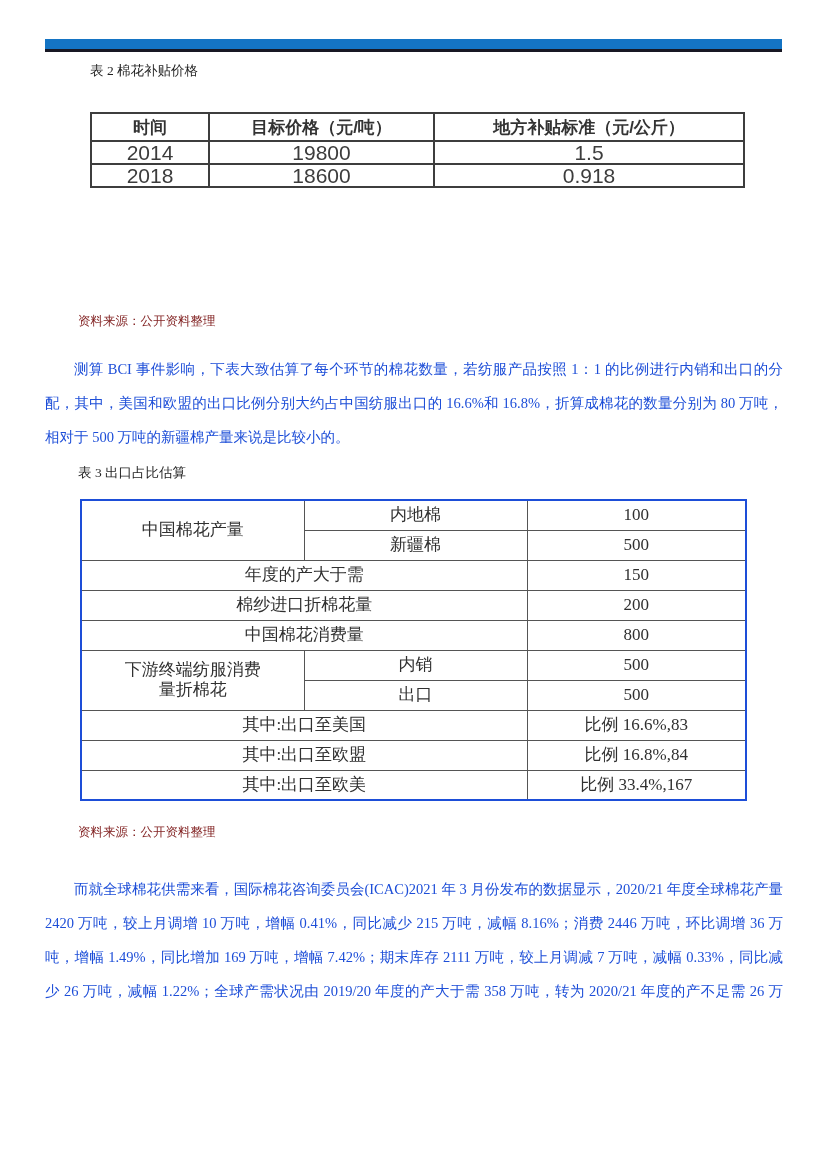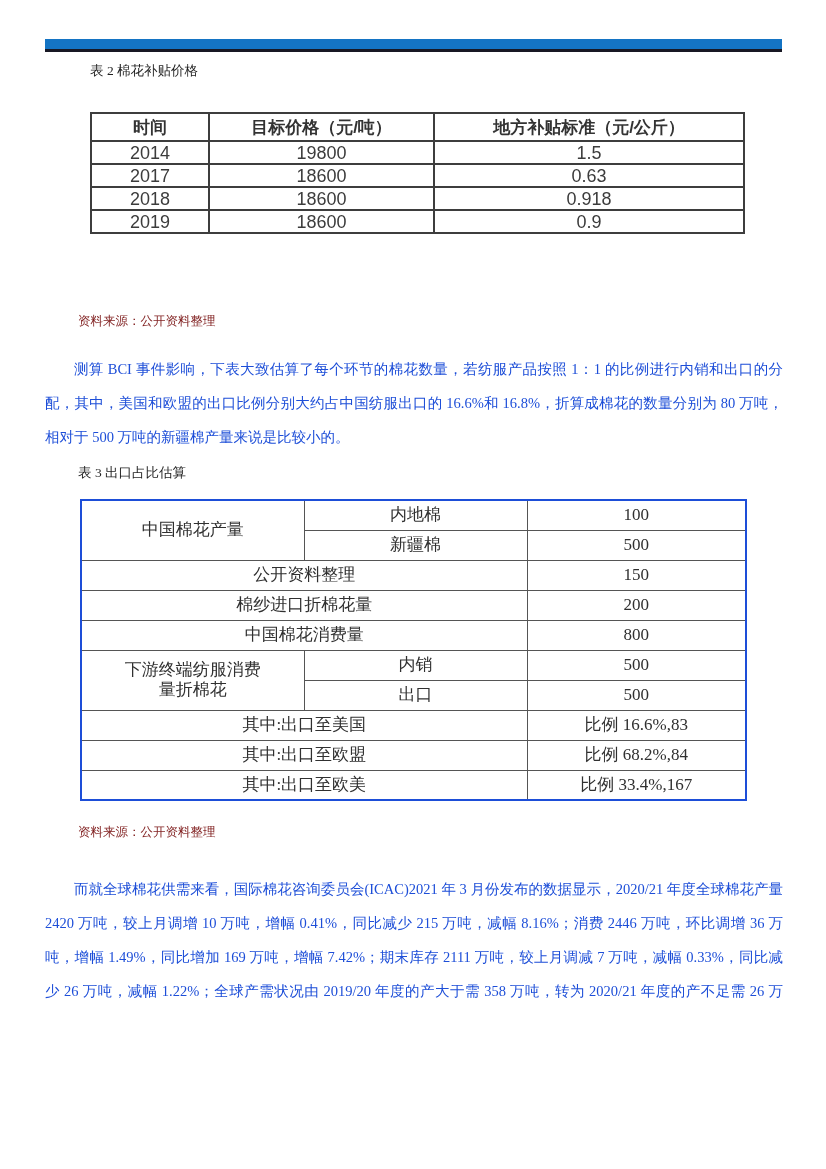--- a/index.html
+++ b/index.html
@@ -36,21 +36,21 @@
     left: 90px; top: 112px;
     width: 653px;
     border-collapse: collapse;
     font-family: "Liberation Sans", sans-serif;
     color: #3c3c3c;
     table-layout: fixed;
   }
   table.t1 th, table.t1 td {
     border: 2px solid #3d3d3d;
     text-align: center;
-    font-size: 18px;
+    font-size: 21px;
     line-height: 1;
   }
   table.t1 th { height: 28px; font-weight: 700; font-size: 17px; color: #333333; }
   table.t1 td { height: 23px; }
   .t1-col1 { width: 118px; }
   .t1-col2 { width: 225px; }
   .t1-col3 { width: 310px; }
 
   
   table.t2 {
@@ -131,33 +131,23 @@
         <th>地方补贴标准（元/公斤）</th>
       </tr>
     </thead>
     <tbody>
       <tr>
         <td>2014</td>
         <td>19800</td>
         <td>1.5</td>
       </tr>
       <tr>
-        <td>2017</td>
-        <td>18600</td>
-        <td>0.63</td>
-      </tr>
-      <tr>
         <td>2018</td>
         <td>18600</td>
         <td>0.918</td>
-      </tr>
-      <tr>
-        <td>2019</td>
-        <td>18600</td>
-        <td>0.9</td>
       </tr>
     </tbody>
   </table>
 
   <div class="source source-1">资料来源：公开资料整理</div>
 
   <p class="body-para para-1">测算 BCI 事件影响，下表大致估算了每个环节的棉花数量，若纺服产品按照 1：1 的比例进行内销和出口的分配，其中，美国和欧盟的出口比例分别大约占中国纺服出口的 16.6%和 16.8%，折算成棉花的数量分别为 80 万吨，相对于 500 万吨的新疆棉产量来说是比较小的。</p>
 
   <div class="caption caption-2">表 3 出口占比估算</div>
 
@@ -171,21 +161,21 @@
       <tr>
         <td rowspan="2">中国棉花产量</td>
         <td>内地棉</td>
         <td>100</td>
       </tr>
       <tr>
         <td>新疆棉</td>
         <td>500</td>
       </tr>
       <tr>
-        <td colspan="2">公开资料整理</td>
+        <td colspan="2">年度的产大于需</td>
         <td>150</td>
       </tr>
       <tr>
         <td colspan="2">棉纱进口折棉花量</td>
         <td>200</td>
       </tr>
       <tr>
         <td colspan="2">中国棉花消费量</td>
         <td>800</td>
       </tr>
@@ -197,21 +187,21 @@
       <tr>
         <td>出口</td>
         <td>500</td>
       </tr>
       <tr>
         <td colspan="2">其中:出口至美国</td>
         <td>比例 16.6%,83</td>
       </tr>
       <tr>
         <td colspan="2">其中:出口至欧盟</td>
-        <td>比例 68.2%,84</td>
+        <td>比例 16.8%,84</td>
       </tr>
       <tr>
         <td colspan="2">其中:出口至欧美</td>
         <td>比例 33.4%,167</td>
       </tr>
     </tbody>
   </table>
 
   <div class="source source-2">资料来源：公开资料整理</div>
 

